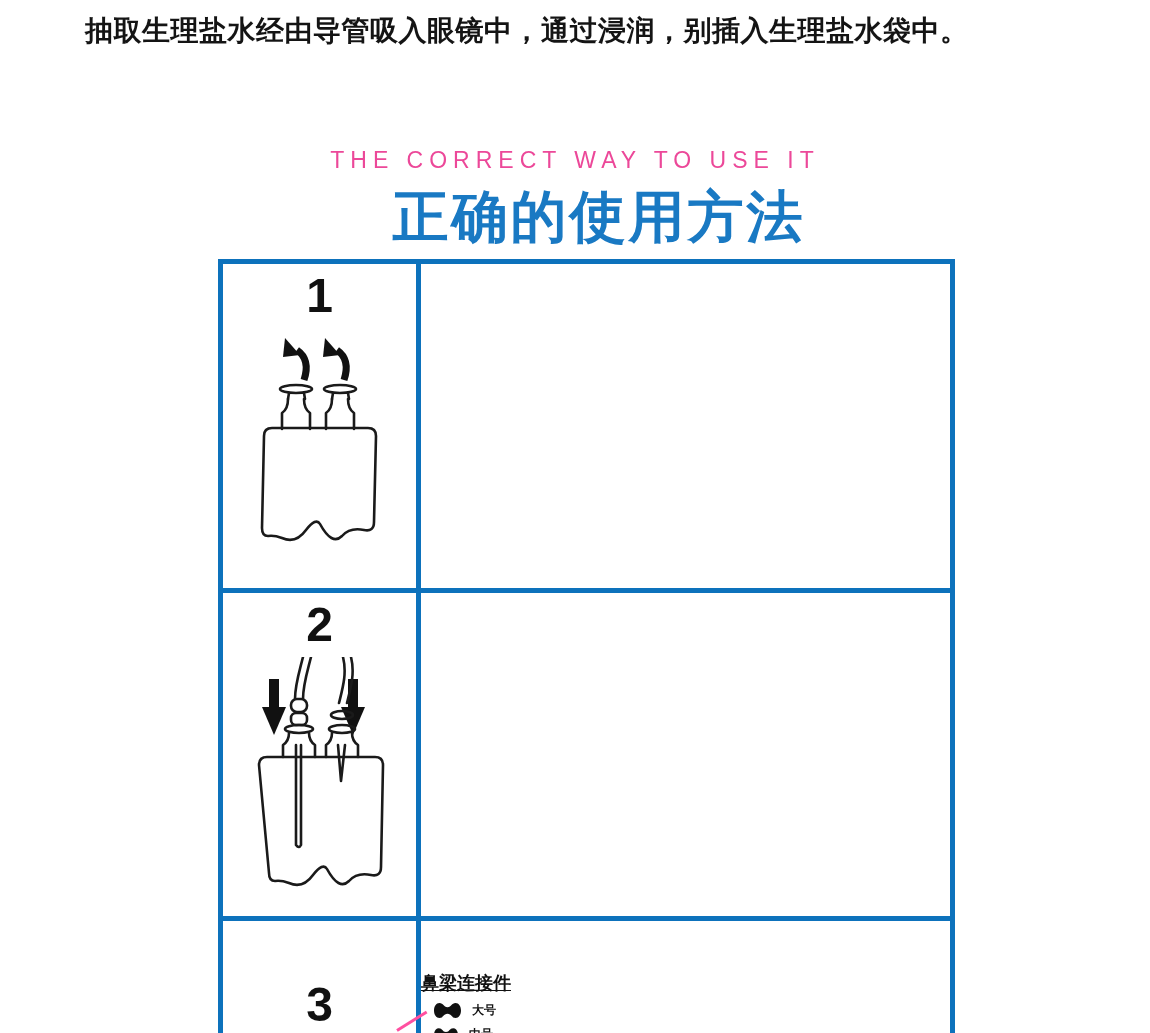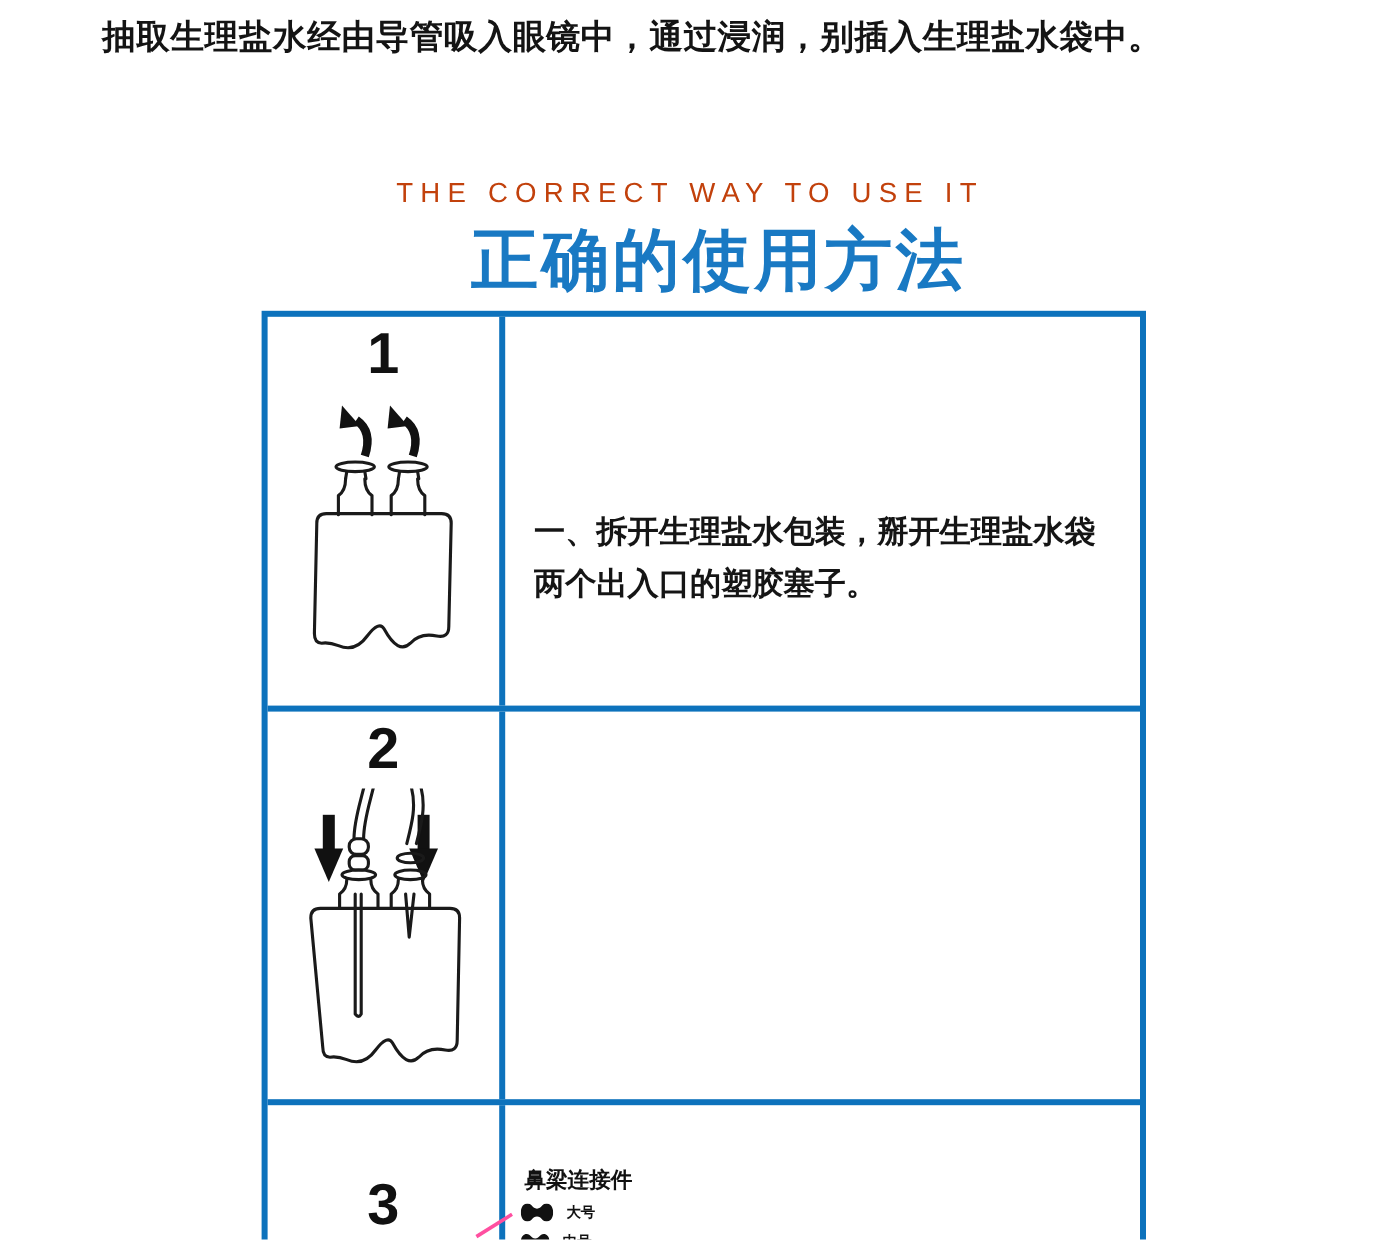--- a/index.html
+++ b/index.html
@@ -4,21 +4,21 @@
 <style>
   * { margin:0; padding:0; box-sizing:border-box; }
   html,body { width:1150px; height:1033px; overflow:hidden; background:#ffffff;
               font-family:"Liberation Sans","DejaVu Sans",sans-serif; color:#151515; }
   body { position:relative; }
 
   .intro { position:absolute; left:85px; top:12px; font-size:28px; font-weight:600;
            letter-spacing:0.5px; color:#141414; }
 
   .subtitle { position:absolute; top:147px; left:0; width:1150px; text-align:center;
-              font-size:23px; letter-spacing:6px; color:#c2410c; font-weight:400; }
+              font-size:23px; letter-spacing:6px; color:#ec4899; font-weight:400; }
 
   .title { position:absolute; top:180px; left:0; width:1150px; text-align:center;
            font-size:56px; font-weight:bold; letter-spacing:3px; color:#1979c3;margin-left:24px; }
 
   .usage-table { position:absolute; left:218px; top:259px; width:737px;
                  border:5px solid #0d72bc; background:#fff; }
   .row { display:flex; }
   .row-1 { height:329px; border-bottom:5px solid #0d72bc; }
   .row-2 { height:328px; border-bottom:5px solid #0d72bc; }
   .row-3 { height:170px; }
@@ -27,21 +27,21 @@
 
   .step-num { font-size:48px; font-weight:bold; color:#111; margin-top:4px; line-height:56px; }
   .row-3 .step-num { margin-top:56px; }
 
   .illu { display:block; margin:4px auto 0 auto; }
 
   .step-text { position:absolute; left:24px; top:158px; font-size:26px; line-height:43px;
                font-weight:600; color:#151515; white-space:pre-line; }
 
   .legend { position:absolute; left:0px; top:50px; }
-  .legend-title { font-size:18px; font-weight:bold; color:#111; margin-left:16px; }
+  .legend-title { font-size:18px; font-weight:bold; color:#111; margin-left:0px;text-decoration:underline; }
   .legend-row { display:flex; align-items:center; margin-top:7px; margin-left:13px; height:17px; }
   .legend-row svg { display:block; }
   .legend-size { font-size:12px; font-weight:bold; margin-left:11px; color:#111; }
 
   .pink-line { position:absolute; left:397px; top:1029px; width:35px; height:0;
                border-top:3px solid #ff4fa0; transform:rotate(-32deg);
                transform-origin:left center; z-index:5; }
 
   .lineart { stroke:#1a1a1a; fill:none; stroke-width:2.6; stroke-linecap:round; stroke-linejoin:round; }
   .solid { fill:#111; stroke:none; }
@@ -80,24 +80,20 @@
           <path d="M38,71 q0,10 -6,14 l0,16"></path>
           <path d="M54,71 q0,10 6,14 l0,16"></path>
           <path d="M82,71 q0,10 -6,14 l0,16"></path>
           <path d="M98,71 q0,10 6,14 l0,16"></path>
         </g>
 
         <path class="lineart" d="M14,108 Q14,100 22,100 L118,100 Q126,100 126,108 L124,194 Q124,204 114,202
              Q100,199 92,208 Q82,218 70,196 Q66,189 56,202 Q46,216 32,210 Q24,207 18,208
              Q12,208 12,200 Z"></path>
       </svg>
-    </div>
-    <div class="cell-right">
-      <p class="step-text">一、拆开生理盐水包装，掰开生理盐水袋
-两个出入口的塑胶塞子。</p>
     </div>
   </div>
 
   <div class="row row-2">
     <div class="cell-left">
       <div class="step-num">2</div>
       <svg class="illu" width="150" height="240" viewBox="0 0 150 240">
 
         <g>
           <rect class="solid" x="24" y="22" width="10" height="30"></rect>

